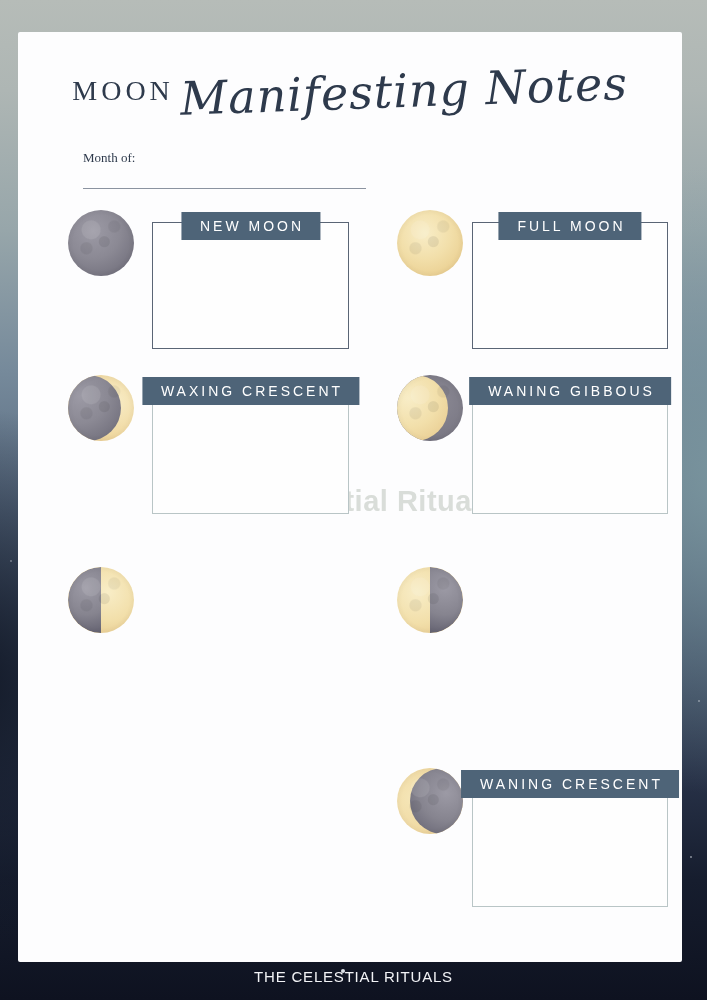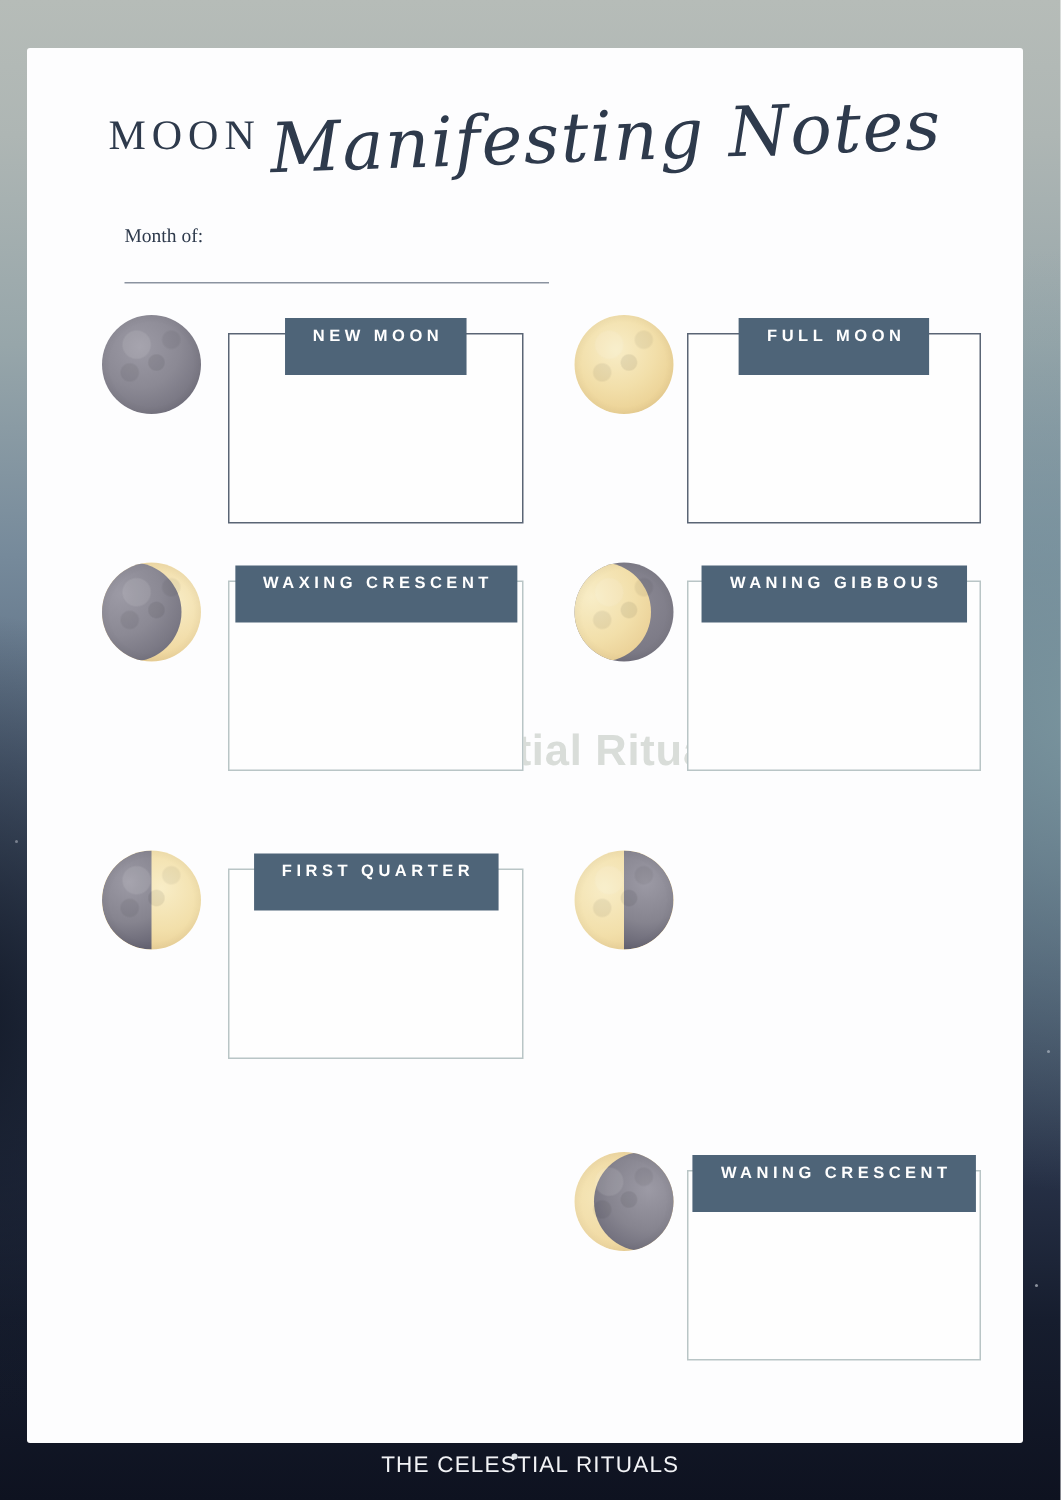--- a/index.html
+++ b/index.html
@@ -48,21 +48,21 @@
   
   .watermark{
     position:absolute;left:0;top:453px;width:100%;text-align:center;
     font-size:29px;font-weight:bold;color:#d9ddd9;letter-spacing:0.5px;
     pointer-events:none;
   }
 
   
   .section{position:absolute;width:309px;height:150px;}
   .sec-cl{left:40px;}
-  .sec-cr{left:355px;text-align:right;}
+  .sec-cr{left:369px;text-align:right;}
   .sec-r0{top:178px;}
   .sec-r1{top:343px;}
   .sec-r2{top:535px;}
   .sec-r3{top:736px;}
 
   .moon{
     position:absolute;left:10px;top:0;width:66px;height:66px;border-radius:50%;
     overflow:hidden;
   }
   .moon .overlay{position:absolute;inset:0;border-radius:50%;}
@@ -99,22 +99,22 @@
 
   .notebox{
     position:absolute;left:94px;top:12px;width:195px;height:125px;
     border:1px solid #b9c5c6;background:#fefefe;
   }
   .sec-cr .notebox{left:85px;width:194px;}
   .dark-border .notebox{border-color:#5a6575;}
   .box-label{
     position:absolute;top:-11px;left:50%;transform:translateX(-50%);
     background:#4e6478;color:#ffffff;
-    font-size:11px;font-weight:bold;letter-spacing:3px;white-space:nowrap;
-    padding:6px 16px 20px 19px;
+    font-size:14px;font-weight:normal;letter-spacing:3px;white-space:nowrap;
+    padding:6px 16px 6px 19px;
   }
 
   
   .footer{
     position:absolute;left:0;top:968px;width:100%;text-align:center;
     color:#f2f3f6;font-size:15px;letter-spacing:0.8px;
   }
 </style>
 </head>
 <body>
@@ -175,23 +175,20 @@
       </div>
     <div class="notebox">
       <div class="box-label">WANING GIBBOUS</div>
     </div>
   </div>
 
   <div class="section sec-r2 sec-cl">
     <div class="moon phase-first-quarter">
         <span class="overlay"></span>
       </div>
-    <div class="notebox">
-      <div class="box-label">FIRST QUARTER</div>
-    </div>
   </div>
 
   <div class="section sec-r2 sec-cr">
     <div class="moon phase-last-quarter">
         <span class="overlay"></span>
       </div>
   </div>
 
 
   <div class="section sec-r3 sec-cr">

